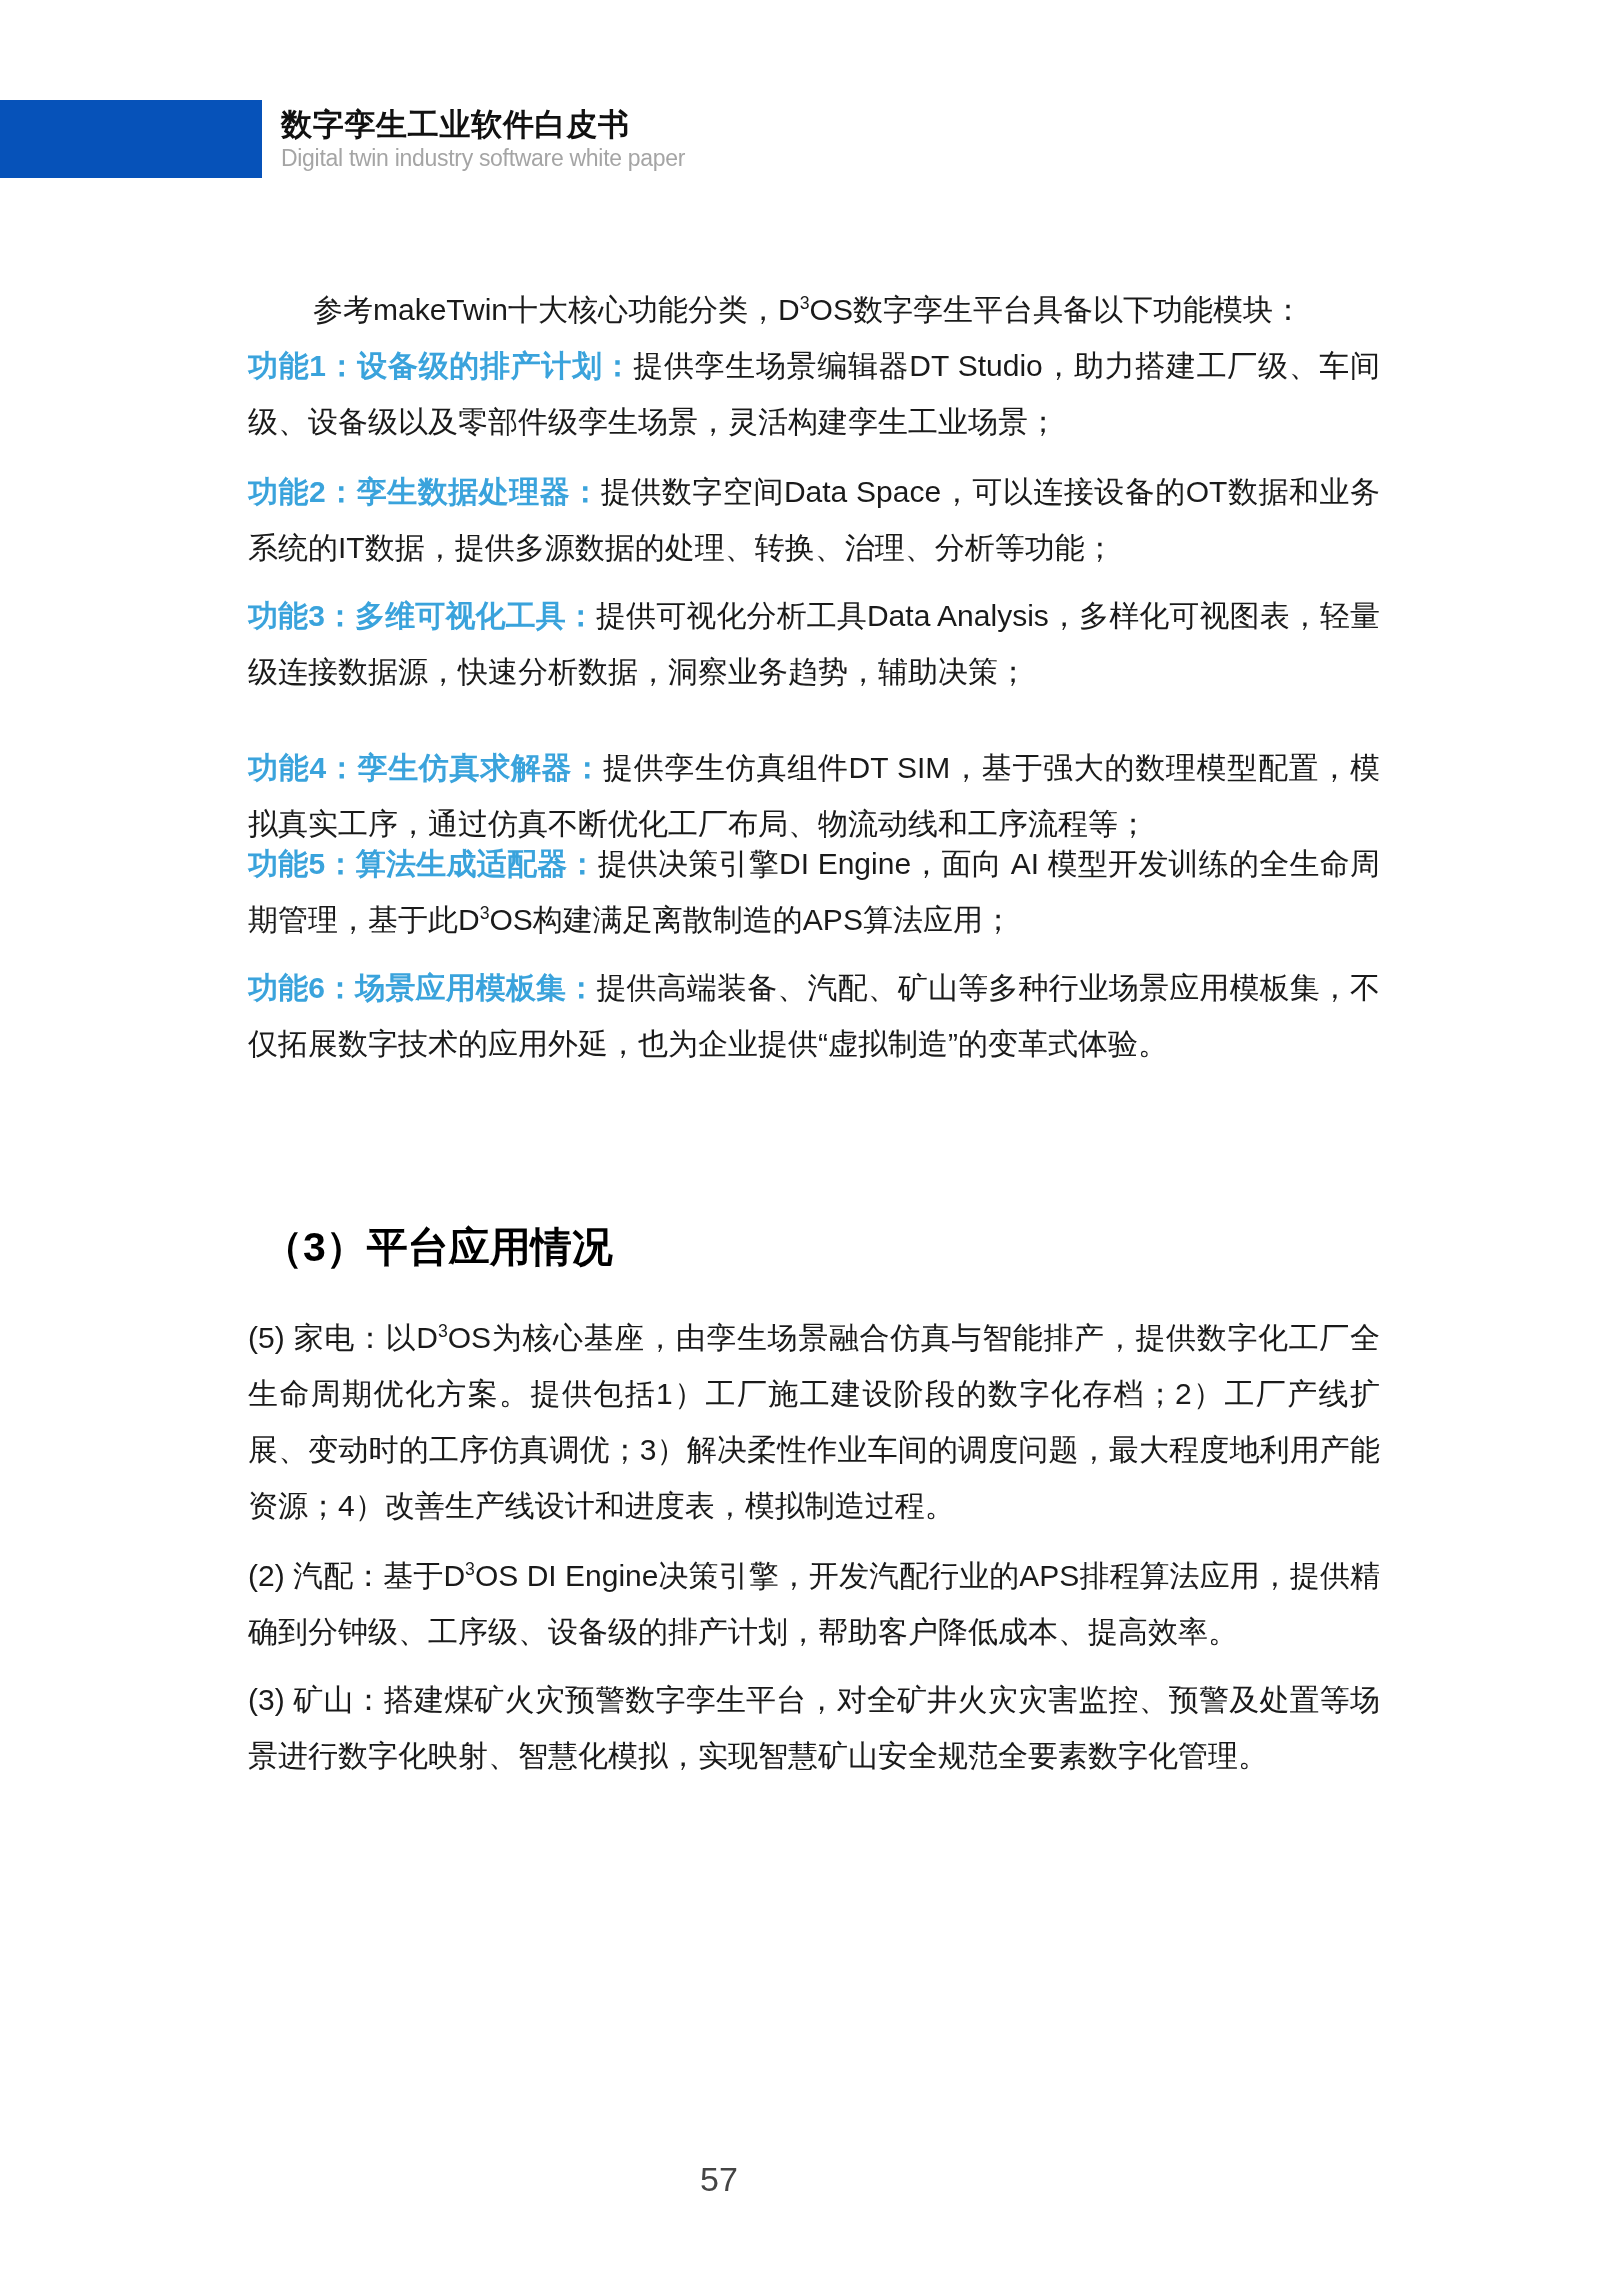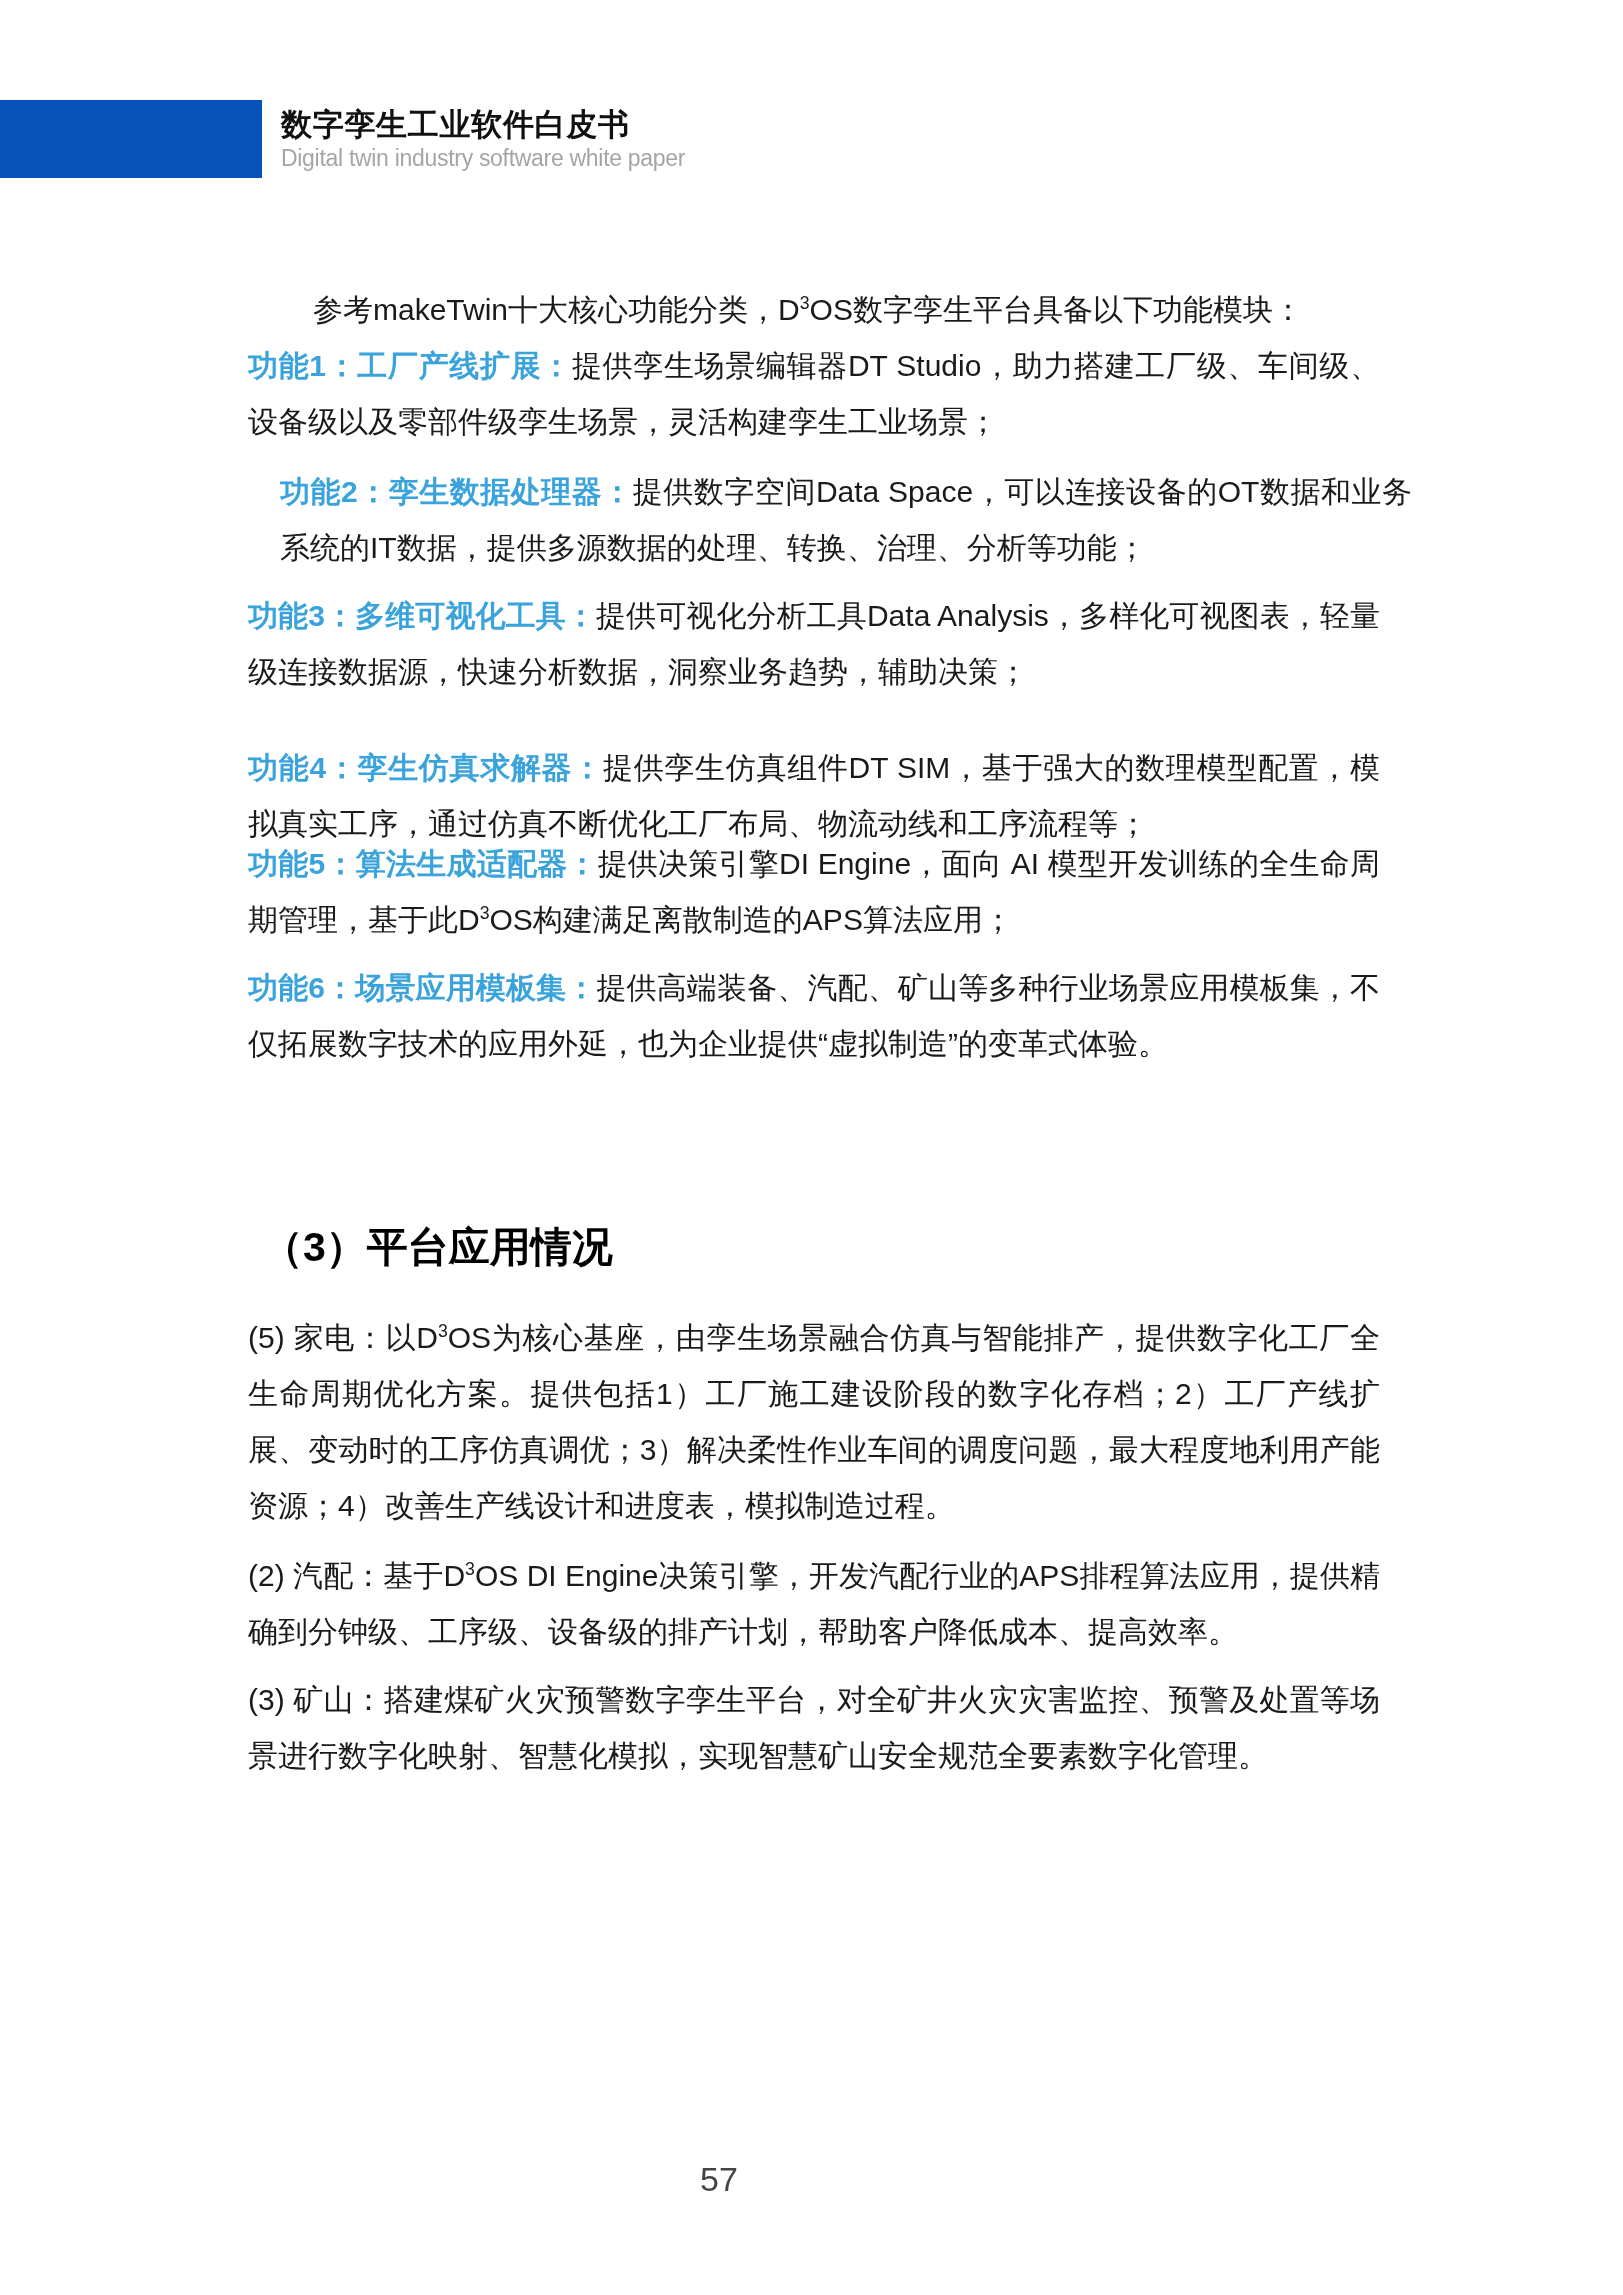--- a/index.html
+++ b/index.html
@@ -20,23 +20,23 @@
 <body>
 
 <div class="hdr-bar"></div>
 <div class="hdr-title">数字孪生工业软件白皮书</div>
 <div class="hdr-sub">Digital twin industry software white paper</div>
 
 <div class="content">
 
   <div class="para indent" style="top:282px;"><span>参考makeTwin十大核心功能分类，D</span><sup>3</sup><span>OS数字孪生平台具备以下功能模块：</span></div>
 
-  <div class="para" style="top:338px;"><span class="lbl">功能1：工厂产线扩展：</span><span>提供孪生场景编辑器DT Studio，助力搭建工厂级、车间级、设备级以及零部件级孪生场景，灵活构建孪生工业场景；</span></div>
+  <div class="para" style="top:338px;"><span class="lbl">功能1：设备级的排产计划：</span><span>提供孪生场景编辑器DT Studio，助力搭建工厂级、车间级、设备级以及零部件级孪生场景，灵活构建孪生工业场景；</span></div>
 
-  <div class="para" style="top:464px;margin-left:32px;"><span class="lbl">功能2：孪生数据处理器：</span><span>提供数字空间Data Space，可以连接设备的OT数据和业务系统的IT数据，提供多源数据的处理、转换、治理、分析等功能；</span></div>
+  <div class="para" style="top:464px;"><span class="lbl">功能2：孪生数据处理器：</span><span>提供数字空间Data Space，可以连接设备的OT数据和业务系统的IT数据，提供多源数据的处理、转换、治理、分析等功能；</span></div>
 
   <div class="para" style="top:588px;"><span class="lbl">功能3：多维可视化工具：</span><span>提供可视化分析工具Data Analysis，多样化可视图表，轻量级连接数据源，快速分析数据，洞察业务趋势，辅助决策；</span></div>
 
   <div class="para" style="top:740px;"><span class="lbl">功能4：孪生仿真求解器：</span><span>提供孪生仿真组件DT SIM，基于强大的数理模型配置，模拟真实工序，通过仿真不断优化工厂布局、物流动线和工序流程等；</span></div>
 
   <div class="para" style="top:836px;"><span class="lbl">功能5：算法生成适配器：</span><span>提供决策引擎DI Engine，面向 AI 模型开发训练的全生命周期管理，基于此D</span><sup>3</sup><span>OS构建满足离散制造的APS算法应用；</span></div>
 
   <div class="para" style="top:960px;"><span class="lbl">功能6：场景应用模板集：</span><span>提供高端装备、汽配、矿山等多种行业场景应用模板集，不仅拓展数字技术的应用外延，也为企业提供“虚拟制造”的变革式体验。</span></div>
 
 </div>

